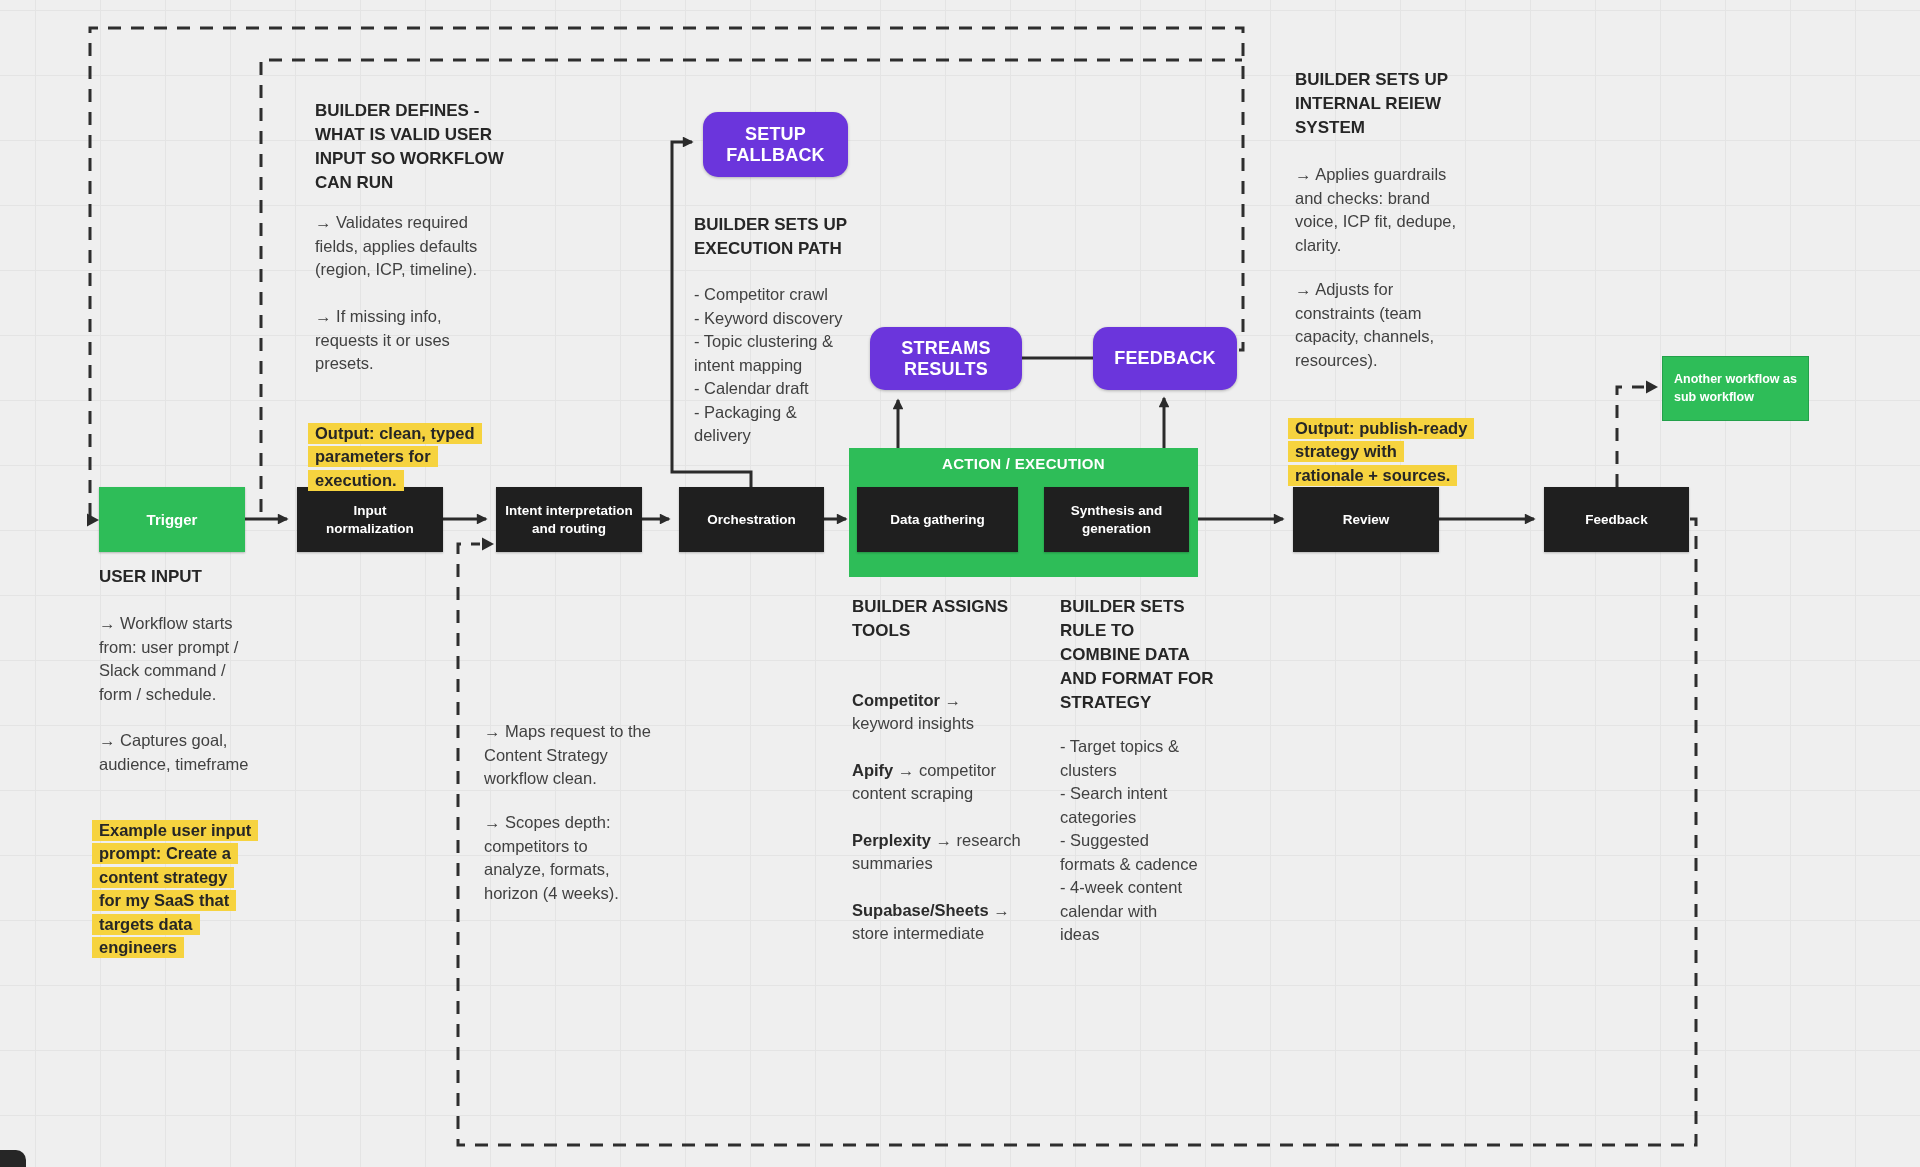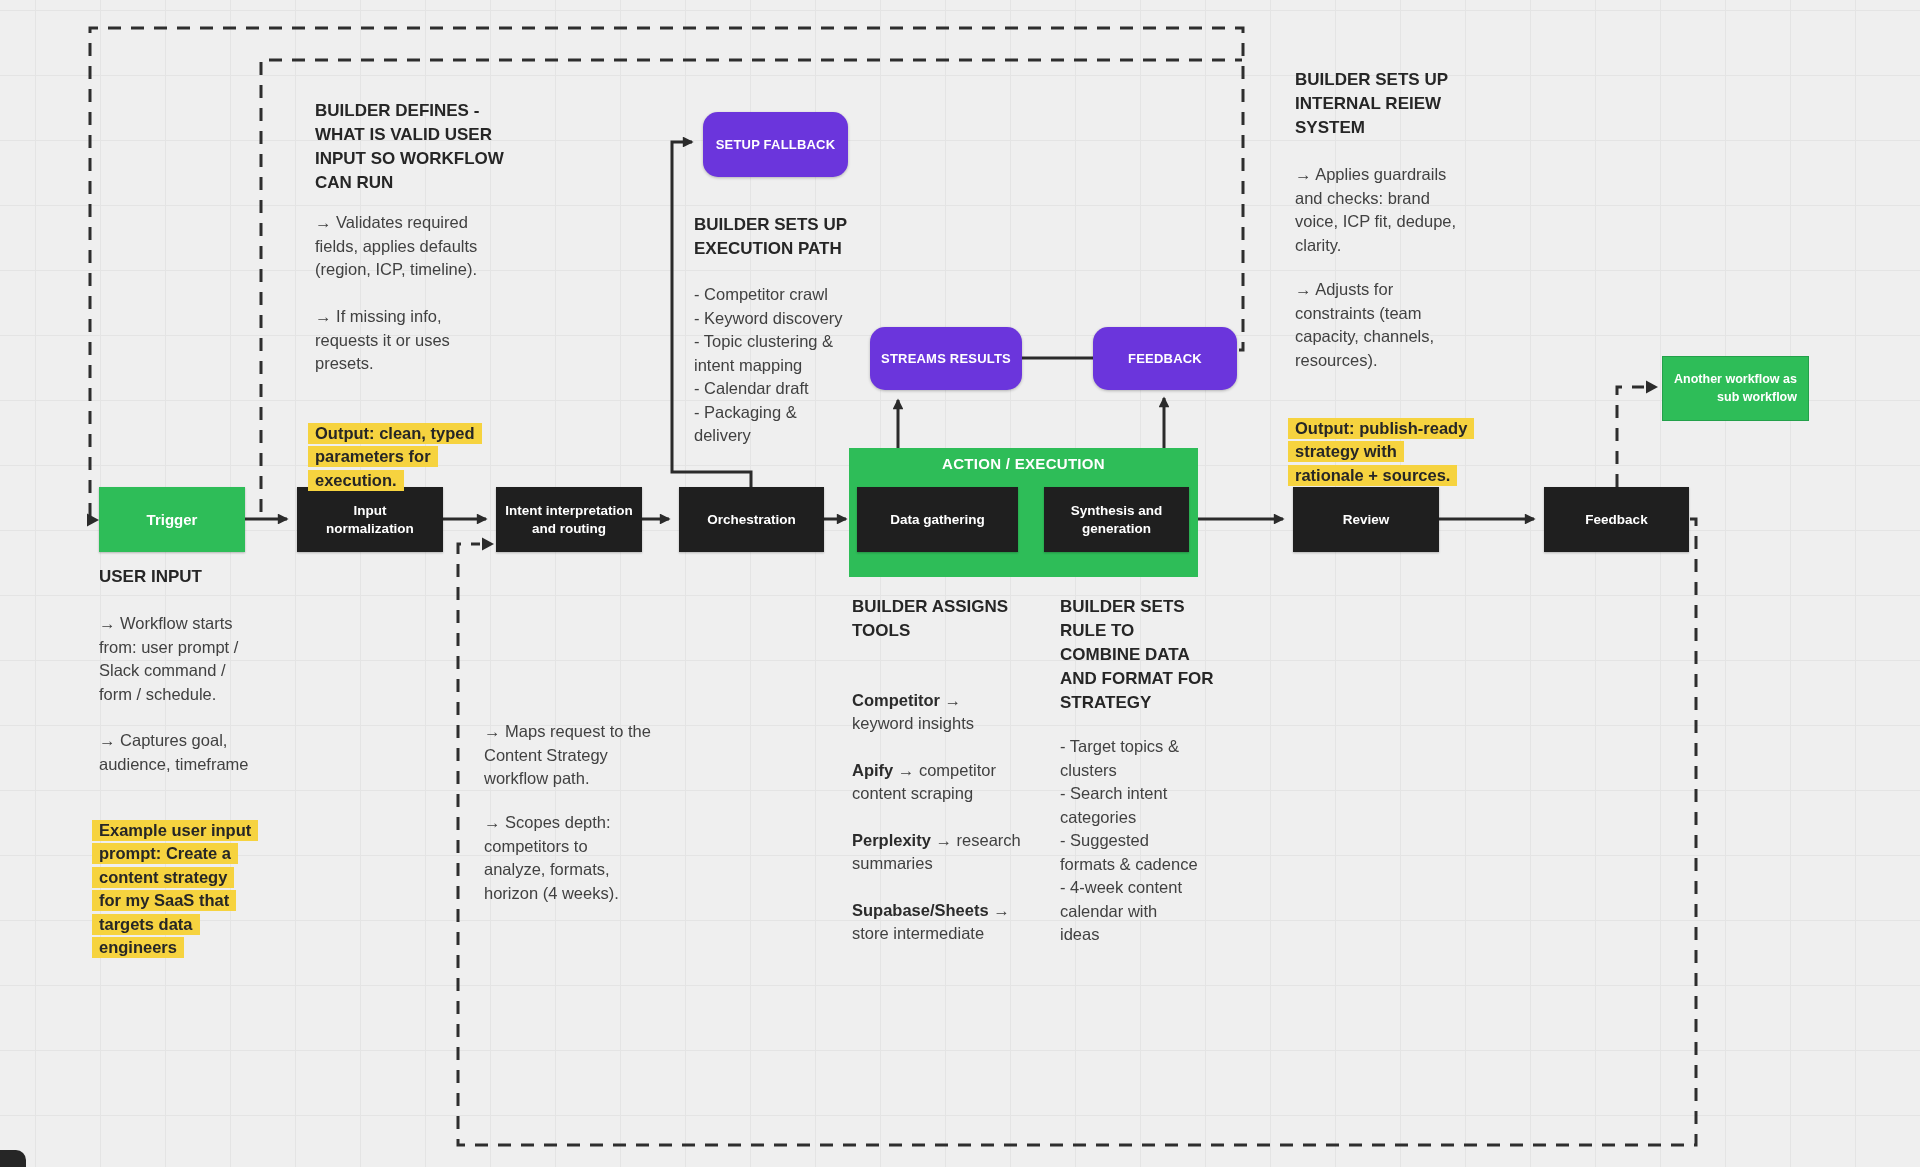--- a/index.html
+++ b/index.html
@@ -32,40 +32,40 @@
   }
   .node.green{background:#2ebd58;font-size:15px;}
   
   .chip{
     position:absolute;
     background:#6b35dc;
     color:#ffffff;
     border-radius:15px;
     display:flex;align-items:center;justify-content:center;
     text-align:center;
-    font-size:13px;font-weight:bold;letter-spacing:.2px;
+    font-size:18px;font-weight:bold;letter-spacing:.2px;
     box-shadow:0 1px 3px rgba(0,0,0,.25);
   }
   
   .action-box{
     position:absolute;
     left:849px;top:448px;width:349px;height:129px;
     background:#2ebd58;
   }
   .action-title{
     position:absolute;left:0;right:0;top:7px;
     text-align:center;color:#ffffff;
     font-size:15px;font-weight:bold;letter-spacing:.3px;
   }
   .subwf{
     position:absolute;
     left:1662px;top:356px;width:145px;height:63px;
     background:#2ebd58;border:1px solid #23a04a;
     color:#fff;display:flex;align-items:center;justify-content:center;
-    text-align:right;font-size:12.5px;font-weight:bold;line-height:1.4;
+    text-align:left;font-size:12.5px;font-weight:bold;line-height:1.4;
     white-space:pre-line;
   }
   
   .note{
     position:absolute;
     white-space:pre-line;
     color:#414141;
     font-size:16.5px;line-height:23.5px;
   }
   .note-h{
@@ -190,21 +190,21 @@
     <span class="hl">Example user input
 prompt: Create a
 content strategy
 for my SaaS that
 targets data
 engineers</span>
   </div>
 
   <div class="note" style="left:484px;top:720px;">→ Maps request to the
 Content Strategy
-workflow path.</div>
+workflow clean.</div>
   <div class="note" style="left:484px;top:811px;">→ Scopes depth:
 competitors to
 analyze, formats,
 horizon (4 weeks).</div>
 
   <div class="note-h" style="left:694px;top:213px;">BUILDER SETS UP
 EXECUTION PATH</div>
   <div class="note" style="left:694px;top:283px;">- Competitor crawl
 - Keyword discovery
 - Topic clustering &amp;

